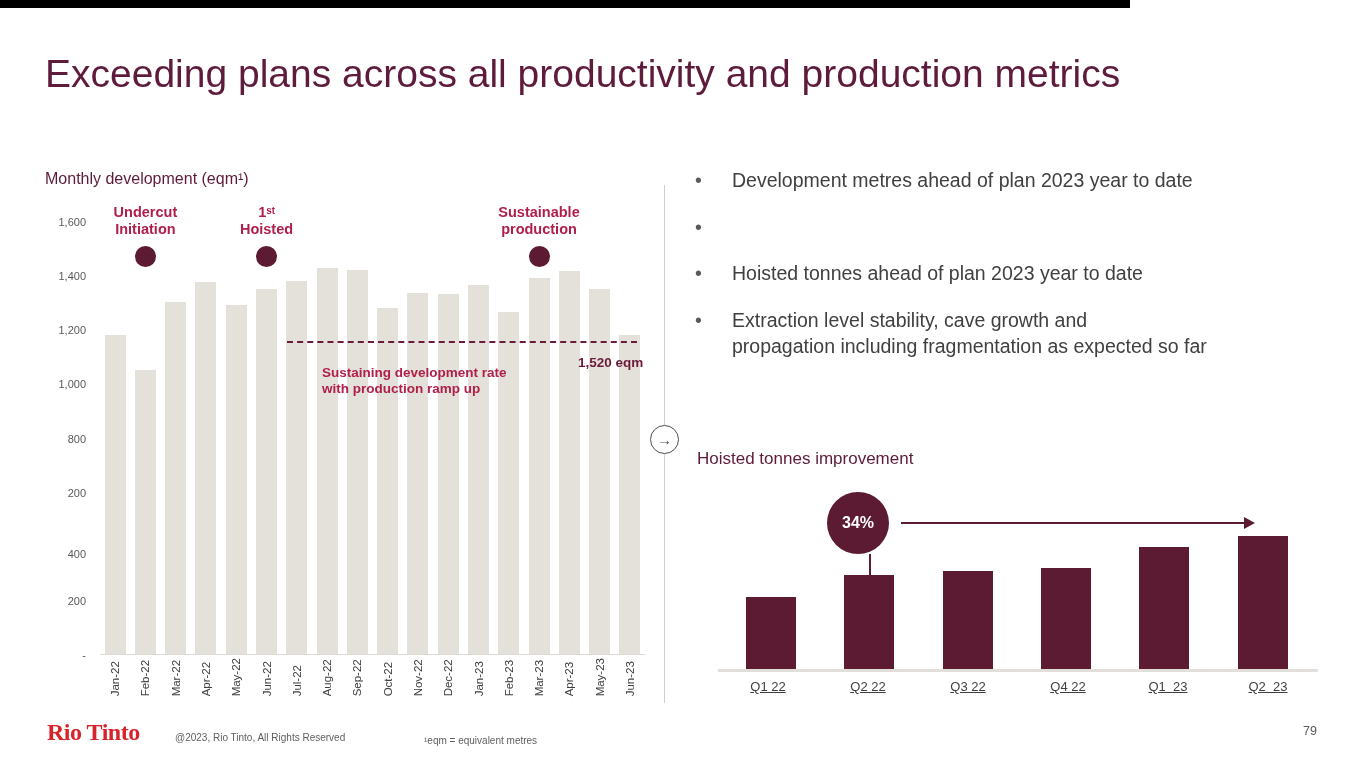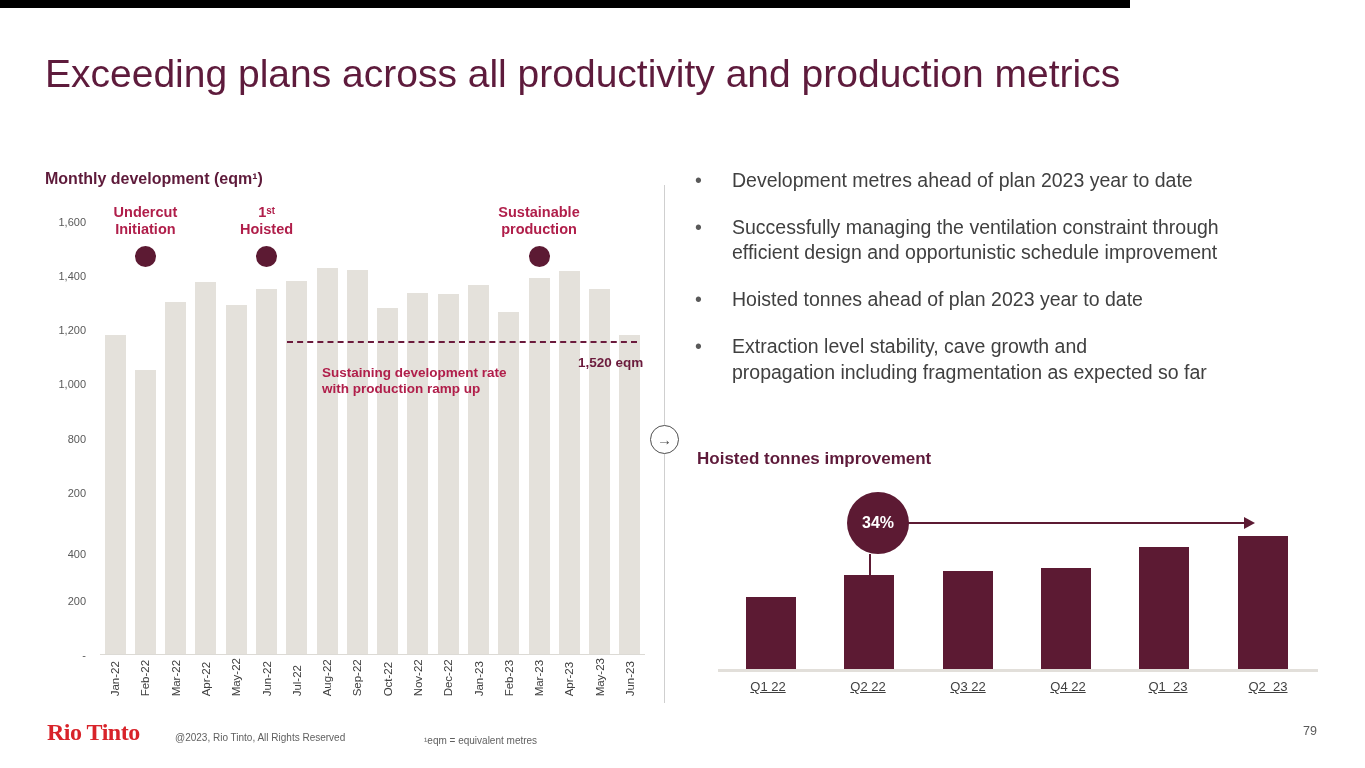--- a/index.html
+++ b/index.html
@@ -3,21 +3,21 @@
 <meta charset="utf-8">
 <style>
   html,body{margin:0;padding:0;background:#fff;}
   .slide{position:relative;width:1365px;height:768px;background:#ffffff;overflow:hidden;
          font-family:"Liberation Sans",sans-serif;}
   .top-bar{position:absolute;left:0;top:0;width:1130px;height:8px;background:#000;}
   .title{position:absolute;left:45px;top:52px;width:1280px;margin:0;
          font-size:39px;font-weight:400;color:#5E1B3C;letter-spacing:0px;}
 
   
-  .chart-heading{position:absolute;margin:0;font-size:16px;font-weight:700;color:#5E1A3A;}
+  .chart-heading{position:absolute;margin:0;font-size:16px;font-weight:400;color:#5E1A3A;}
   .heading-monthly{left:45px;top:170px;}
   .monthly-wrap{position:absolute;left:45px;top:215px;width:600px;height:440px;}
   .monthly-yaxis{position:absolute;left:0;bottom:0;width:45px;height:433px;}
   .ytick{position:absolute;right:4px;width:41px;text-align:right;font-size:11px;color:#595959;line-height:14px;}
   .monthly-plot{position:absolute;left:55px;bottom:0;width:545px;height:433px;
                 display:flex;align-items:flex-end;border-bottom:1px solid #DCDAD5;overflow:visible;}
   .mslot{flex:1 1 0;display:flex;justify-content:center;align-items:flex-end;height:100%;}
   .mbar{width:21px;background:#E4E1DB;}
   .monthly-xaxis{position:absolute;left:100px;top:658px;width:545px;display:flex;}
   .mxlabel{flex:1 1 0;display:flex;justify-content:center;}
@@ -217,38 +217,36 @@
   <div class="divider"></div>
   <div class="arrow-circle">→</div>
 
   <ul class="bullets" id="bullet-list">
       <li>
         <span class="bullet-dot">•</span>
         <span class="bullet-text">Development metres ahead of plan 2023 year to date</span>
       </li>
       <li>
         <span class="bullet-dot">•</span>
-        <span class="bullet-text">Successfully managing the ventilation constraint through
-efficient design and opportunistic schedule improvement</span>
       </li>
       <li>
         <span class="bullet-dot">•</span>
         <span class="bullet-text">Hoisted tonnes ahead of plan 2023 year to date</span>
       </li>
       <li>
         <span class="bullet-dot">•</span>
         <span class="bullet-text">Extraction level stability, cave growth and
 propagation including fragmentation as expected so far</span>
       </li>
     </ul>
 
   <h2 class="chart-heading heading-hoisted">Hoisted tonnes improvement</h2>
 
   <div class="hoisted-plot" id="hoisted-plot">
-    <div class="pct-circle" id="pct-circle" style="left: 125px; top: 3px;">34%</div>
+    <div class="pct-circle" id="pct-circle" style="left: 105px; top: 3px;">34%</div>
     <div class="pct-connector" id="pct-connector" style="left: 146.5px; top: 65px; height: 21px;"></div>
     <div class="pct-arrow" id="pct-arrow" style="left: 178.5px; top: 33px; width: 344.333px;"></div>
   <div class="hslot">
         <div class="hbar" style="height: 72px;"></div>
       </div>
       <div class="hslot">
         <div class="hbar" style="height: 94px;"></div>
       </div>
       <div class="hslot">
         <div class="hbar" style="height: 98px;"></div>

